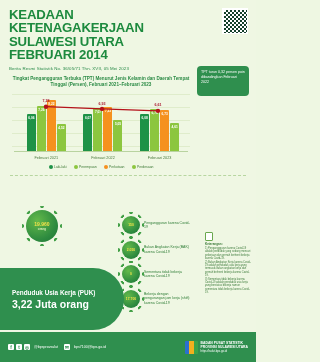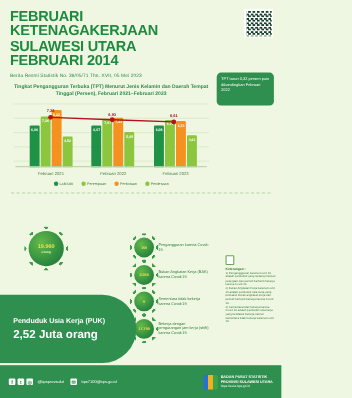--- a/index.html
+++ b/index.html
@@ -138,21 +138,21 @@
   .bps-txt { color:#fff; font-size:3.4px; line-height:4px; font-weight:bold; }
   .bps-txt small { font-weight:normal; font-size:2.8px; }
 </style>
 </head>
 <body>
 
 <div class="page">
 
   <div class="header">
     <div class="title">
-      <div>FEBRUARI KETENAGAKERJAAN</div>
+      <div>KEADAAN KETENAGAKERJAAN</div>
       <div>SULAWESI UTARA FEBRUARI 2014</div>
     </div>
     <div class="subtitle">Berita Resmi Statistik No. 36/05/71 Thn. XVII, 05 Mei 2023</div>
     <div class="qr">
         <div class="qr-inner"></div>
       </div>
   </div>
 
   <div class="chart-wrap">
     <div class="chart-title">Tingkat Pengangguran Terbuka (TPT) Menurut Jenis Kelamin dan Daerah Tempat Tinggal (Persen), Februari 2021–Februari 2023</div>
@@ -297,21 +297,21 @@
     <div class="note-title">Keterangan :</div>
     <div id="noteLines">
         <div style="margin-bottom: 1px;">1) Penganggguran karena Covid-19 adalah penduduk yang sedang mencari pekerjaan dan pernah berhenti bekerja karena Covid-19.</div>
         <div style="margin-bottom: 1px;">2) Bukan Angkatan Kerja karena Covid-19 adalah penduduk usia kerja yang termasuk bukan angkatan kerja dan pernah berhenti bekerja karena Covid-19.</div>
         <div style="margin-bottom: 1px;">3) Sementara tidak bekerja karena Covid-19 adalah penduduk usia kerja yang berstatus bekerja namun sementara tidak bekerja karena Covid-19.</div>
       </div>
   </div>
 
   <div class="puk-blob">
     <div class="puk-label">Penduduk Usia Kerja (PUK)</div>
-    <div class="puk-value">2,52 Juta orang</div>
+    <div class="puk-value">3,22 Juta orang</div>
   </div>
 
   <div class="footer">
     <div class="social">
       <div class="sq">f</div>
       <div class="sq">t</div>
       <div class="sq">◎</div>
       <div class="handle">@bpsprovsulut</div>
       <div class="sq">✉</div>
       <div class="handle">bps7100@bps.go.id</div>

